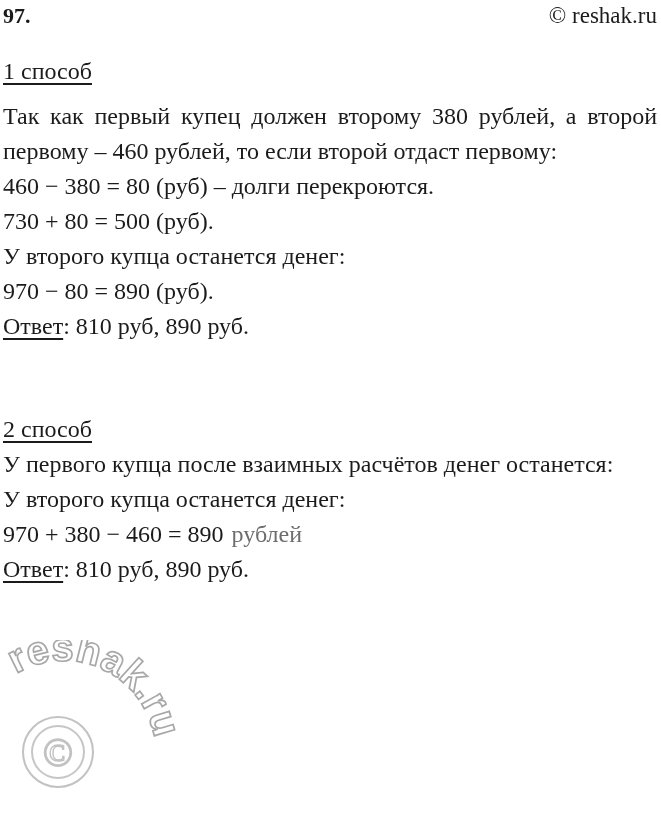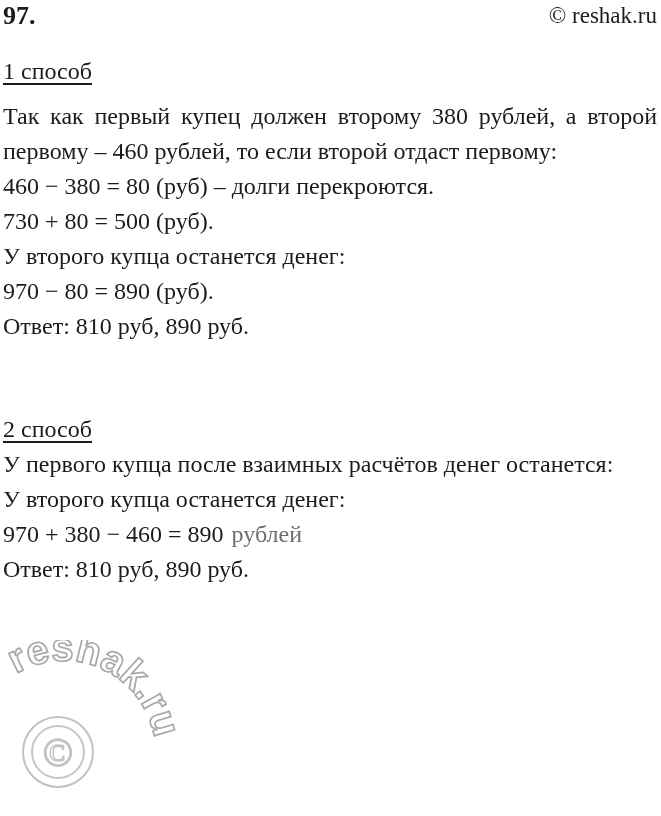--- a/index.html
+++ b/index.html
@@ -19,21 +19,21 @@
     z-index: 1;
   }
   .topbar {
     display: flex;
     justify-content: space-between;
     align-items: flex-start;
     line-height: 28px;
   }
   .problem-number {
     font-weight: bold;
-    font-size: 26px;
+    font-size: 22px;
   }
   .copyright {
     font-size: 23px;
   }
   .section-title {
     text-decoration: underline;
     text-underline-offset: 4px;
     line-height: 35px;
     margin-top: 24px;
   }
@@ -49,20 +49,21 @@
     text-align: justify;
     text-align-last: justify;
   }
   .nline {
     display: block;
   }
   .block {
     line-height: 35px;
   }
   .answer-label {
+    text-decoration: underline;
     text-underline-offset: 4px;
   }
   .unit {
     margin-left: 0.33em;
     color: #6d6d6d;
   }
   .watermark {
     position: absolute;
     left: 0;
     top: 640px;

